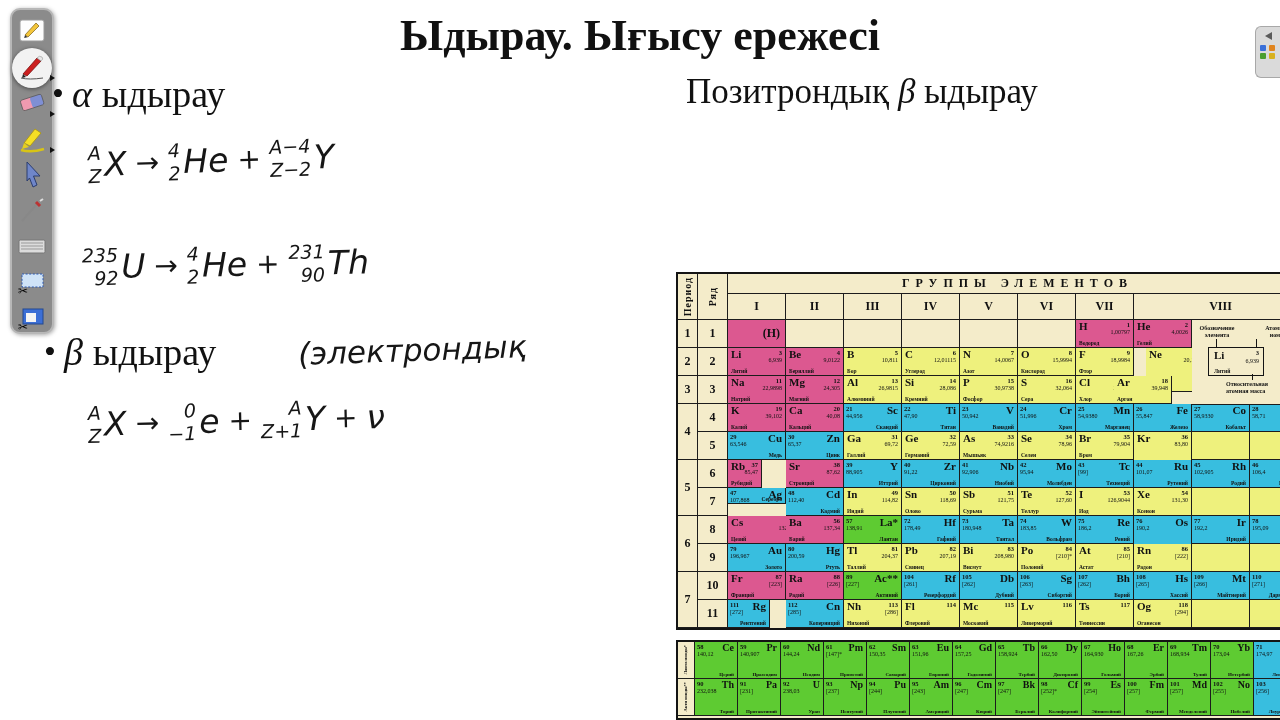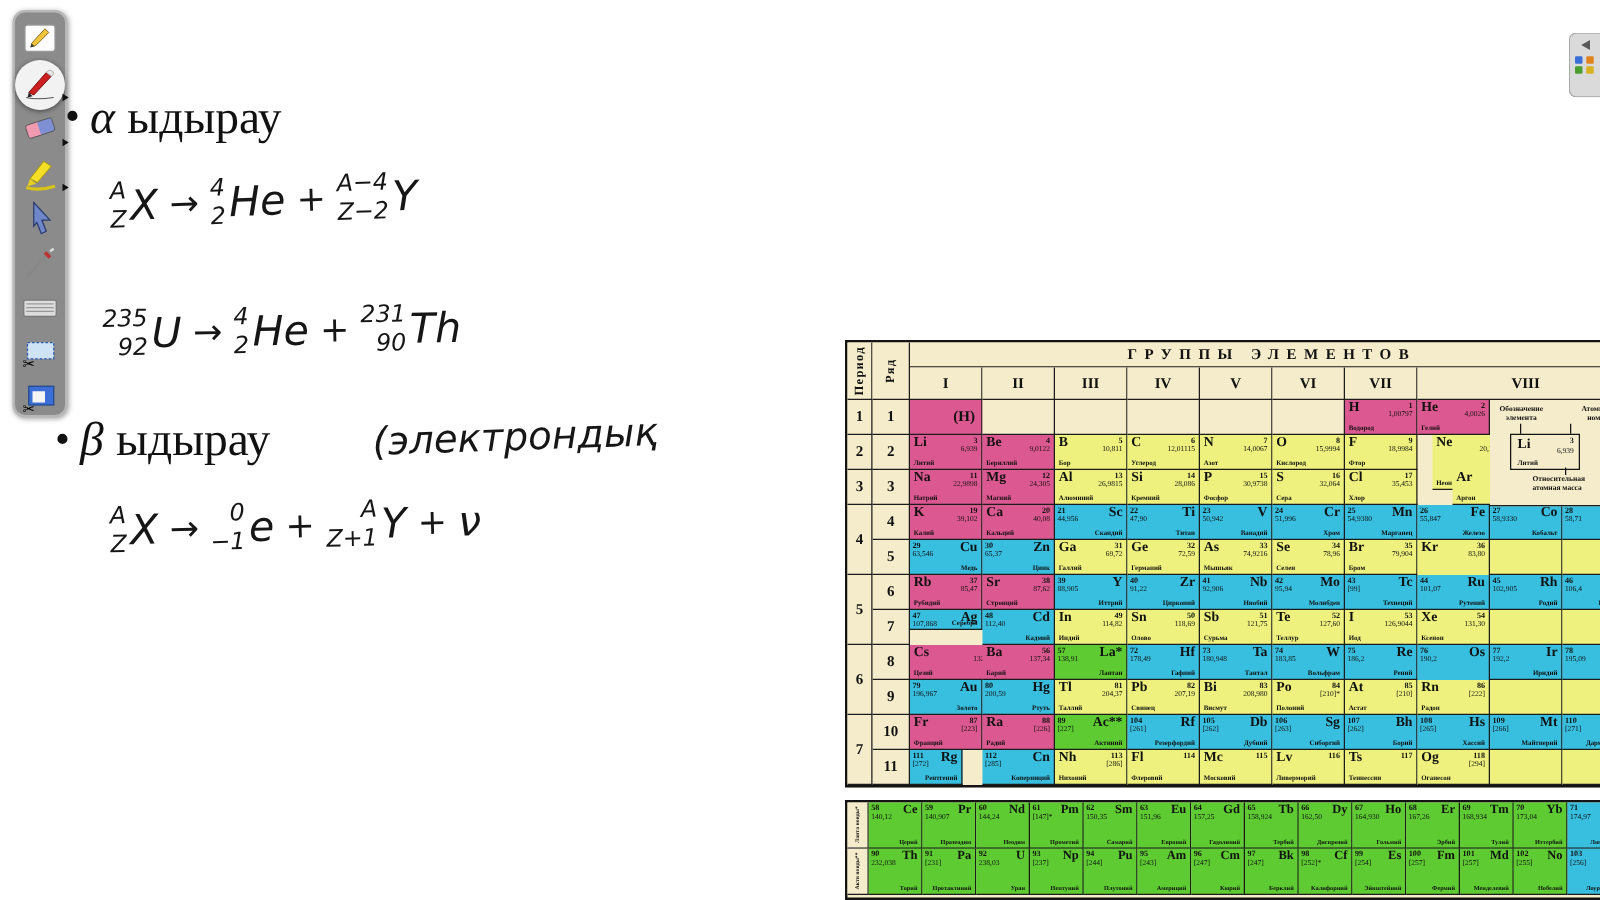--- a/index.html
+++ b/index.html
@@ -150,21 +150,23 @@
       </div>
       <div class="tool">
         <span><svg width="30" height="30" viewBox="0 0 30 30">
             <rect x="6" y="6" width="20" height="15" fill="#3c6fd6" stroke="#23488f"></rect>
             <rect x="9" y="10" width="10" height="9" fill="#f5f5f5"></rect>
             <text x="1" y="28" font-size="12">✂</text>
           </svg></span>
       </div>
     </div>
 
-
+  <div class="title">Ыдырау. Ығысу ережесі</div>
+
+  <div class="subtitle"><span>Позитрондық</span> <span class="greek">β</span> <span>ыдырау</span></div>
 
   <div class="sec-head" style="left:52px;top:72px;"><span class="bullet">•</span><span class="greek">α</span><span>ыдырау</span></div>
 
   <div class="sec-head" style="left:44px;top:330px;"><span class="bullet">•</span><span class="greek">β</span><span>ыдырау</span></div>
 
 
   <div class="hand hand-note">(электрондық</div>
   <div class="eq hand" id="eq1">
       <span class="nuc">
         <span class="ss">
@@ -372,21 +374,21 @@
           <span class="num">16</span>
           <span class="mass">32,064</span>
           <span class="name">Сера</span>
         </div>
         <div class="cell c-yellow lft " style="left:398px;top:102px;width:58px;height:28px">
           <span class="sym">Cl</span>
           <span class="num">17</span>
           <span class="mass">35,453</span>
           <span class="name">Хлор</span>
         </div>
-        <div class="cell c-yellow lft " style="left:484px;top:102px;width:58px;height:28px">
+        <div class="cell c-yellow lft " style="left:436px;top:102px;width:58px;height:28px">
           <span class="sym">Ar</span>
           <span class="num">18</span>
           <span class="mass">39,948</span>
           <span class="name">Аргон</span>
         </div>
         <div class="cell c-cream" style="left:514px;top:102px;width:58px;height:28px"></div>
         <div class="cell c-cream" style="left:572px;top:102px;width:58px;height:28px"></div>
         <div class="hcell" style="left:20px;top:130px;width:30px;height:28px">4</div>
         <div class="cell c-pink lft " style="left:50px;top:130px;width:58px;height:28px">
           <span class="sym">K</span>
@@ -491,21 +493,21 @@
         </div>
         <div class="cell c-yellow lft " style="left:456px;top:158px;width:58px;height:44px">
           <span class="sym">Kr</span>
           <span class="num">36</span>
           <span class="mass">83,80</span>
           <span class="name">Криптон</span>
         </div>
         <div class="cell c-yellow" style="left:514px;top:158px;width:58px;height:28px"></div>
         <div class="cell c-yellow" style="left:572px;top:158px;width:58px;height:28px"></div>
         <div class="hcell" style="left:20px;top:186px;width:30px;height:28px">6</div>
-        <div class="cell c-pink lft " style="left:50px;top:186px;width:58px;height:28px">
+        <div class="cell c-pink lft " style="left:50px;top:186px;width:34px;height:28px">
           <span class="sym">Rb</span>
           <span class="num">37</span>
           <span class="mass">85,47</span>
           <span class="name">Рубидий</span>
         </div>
         <div class="cell c-pink lft " style="left:108px;top:186px;width:58px;height:28px">
           <span class="sym">Sr</span>
           <span class="num">38</span>
           <span class="mass">87,62</span>
           <span class="name">Стронций</span>

